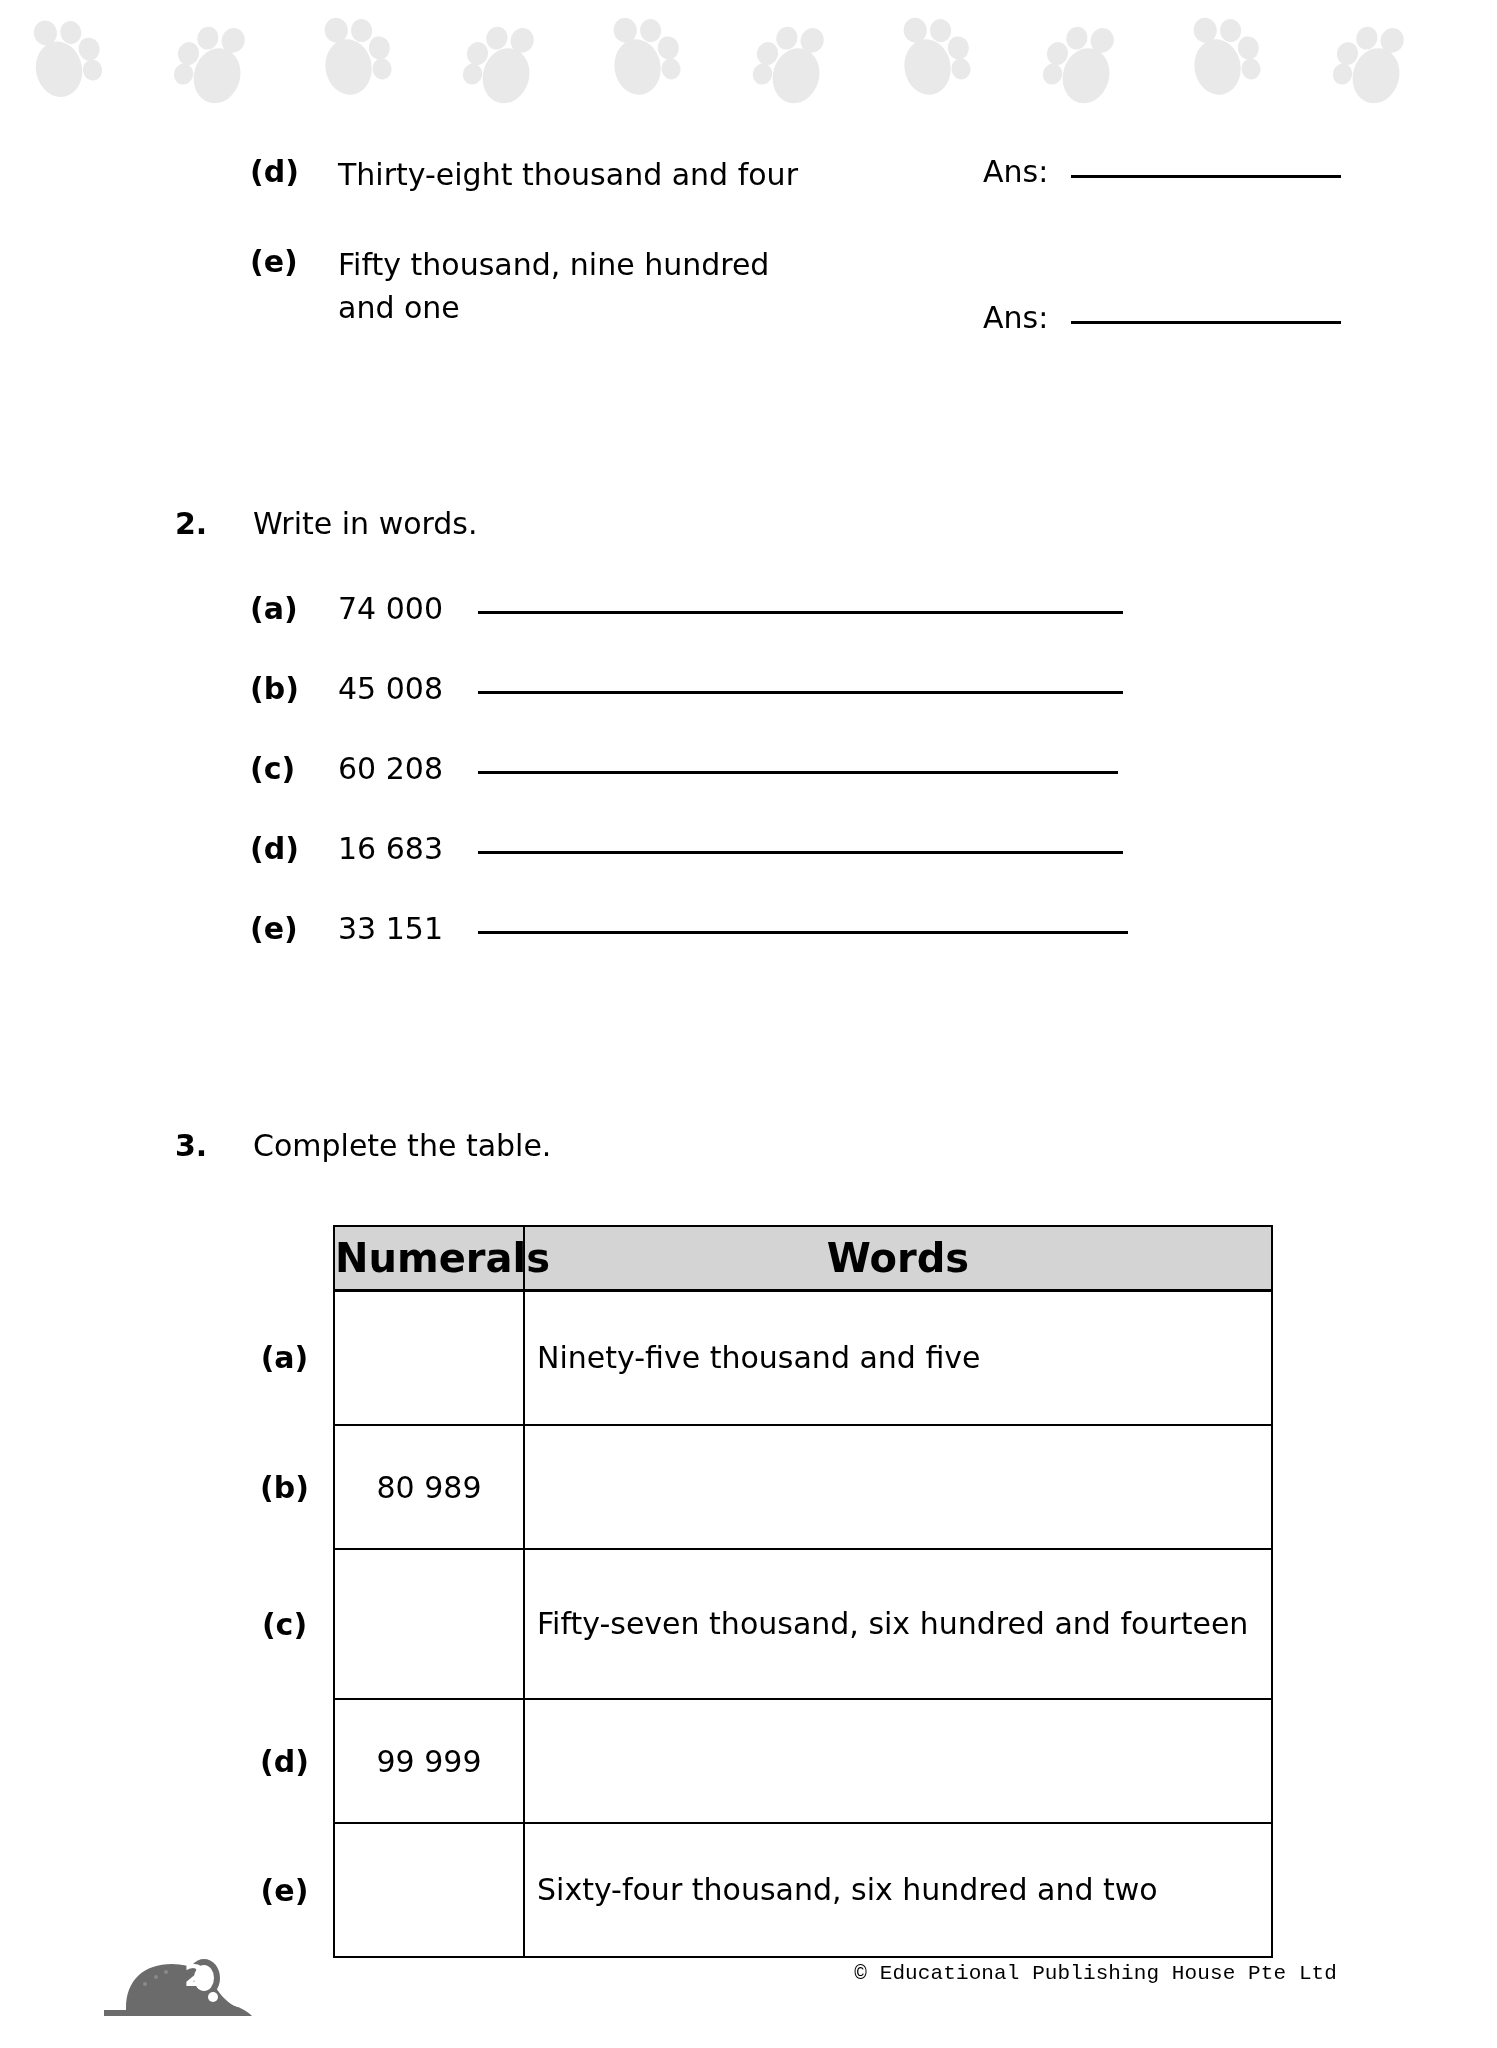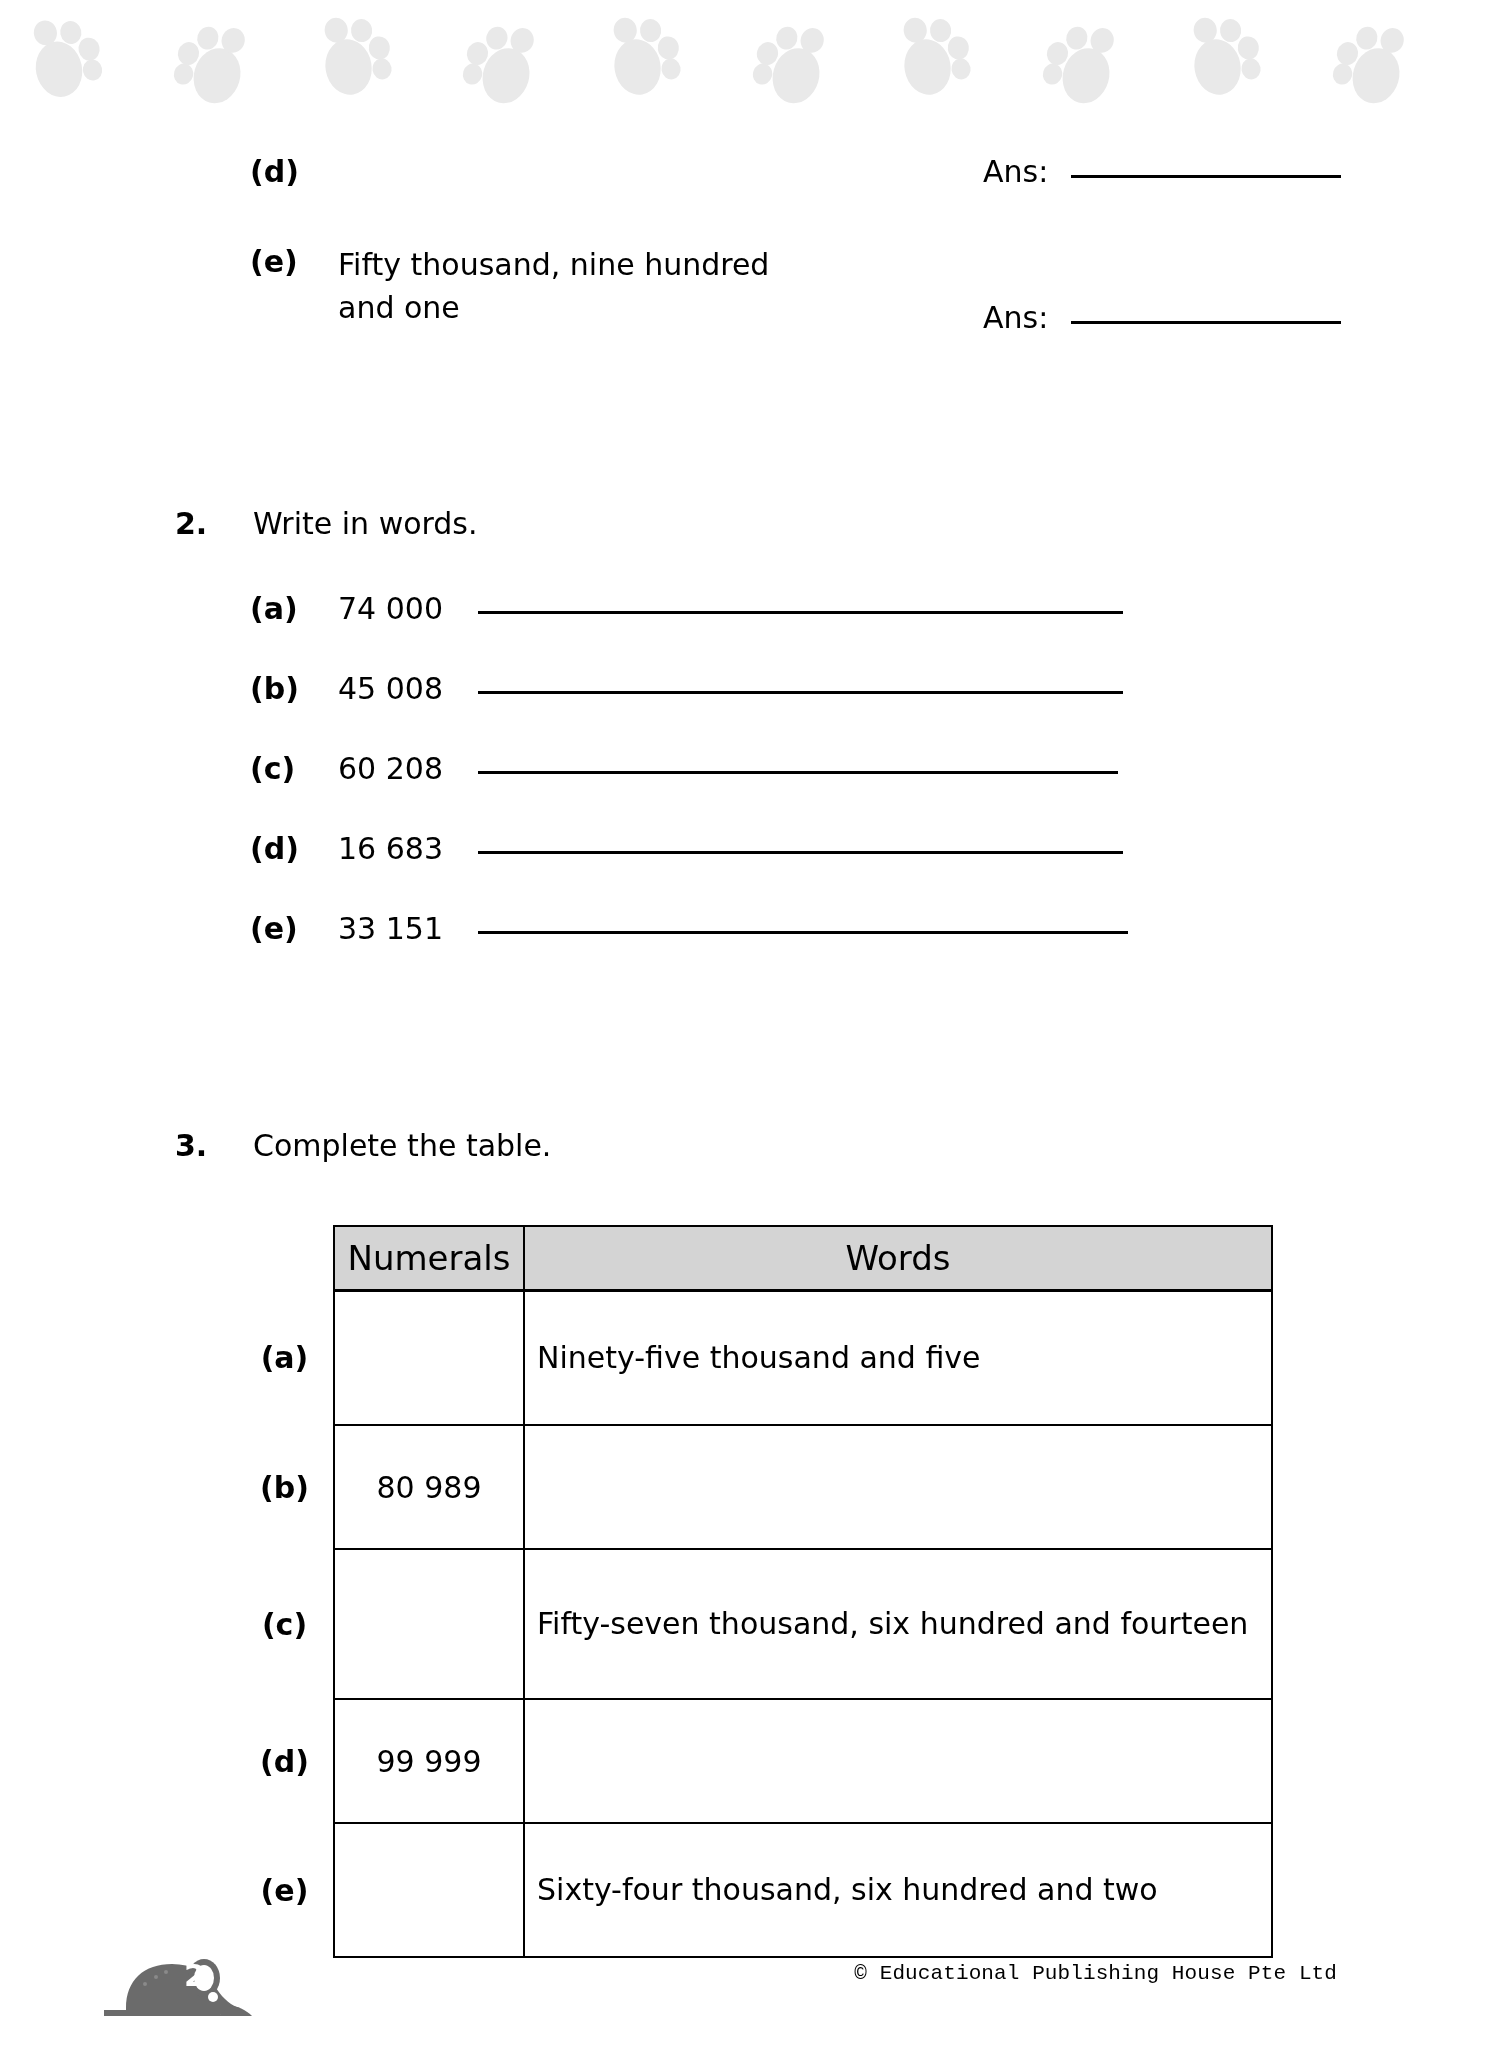--- a/index.html
+++ b/index.html
@@ -134,22 +134,22 @@
     border: none !important;
     text-align: center;
     font-weight: bold;
     font-size: 30px;
     padding-right: 14px !important;
     box-sizing: border-box;
   }
   .th-cell {
     background: #d4d4d4;
     text-align: center;
-    font-weight: normal;
-    font-size: 34px;
+    font-weight: bold;
+    font-size: 40px;
     height: 62px;
     border-bottom-width: 3px !important;
   }
   .td-num {
     text-align: center;
     font-size: 30px;
   }
   .td-words {
     text-align: left;
     font-size: 30px;
@@ -316,20 +316,21 @@
       </svg>
   </div>
 </div>
 
 <div class="sheet">
 
   <div class="block1">
 
     <div class="item-de" style="left:250px; top:36px;">
       <span class="letter-cell">(d)</span>
+      <span class="prompt-cell">Thirty-eight thousand and four</span>
     </div>
     <div class="ans-group" style="left:983px; top:36px;">
       <span class="ans-label">Ans:</span>
       <span class="ans-rule"></span>
     </div>
 
     <div class="item-de" style="left:250px; top:126px;">
       <span class="letter-cell">(e)</span>
       <span class="prompt-cell">
         <span>Fifty thousand, nine hundred</span><br>

